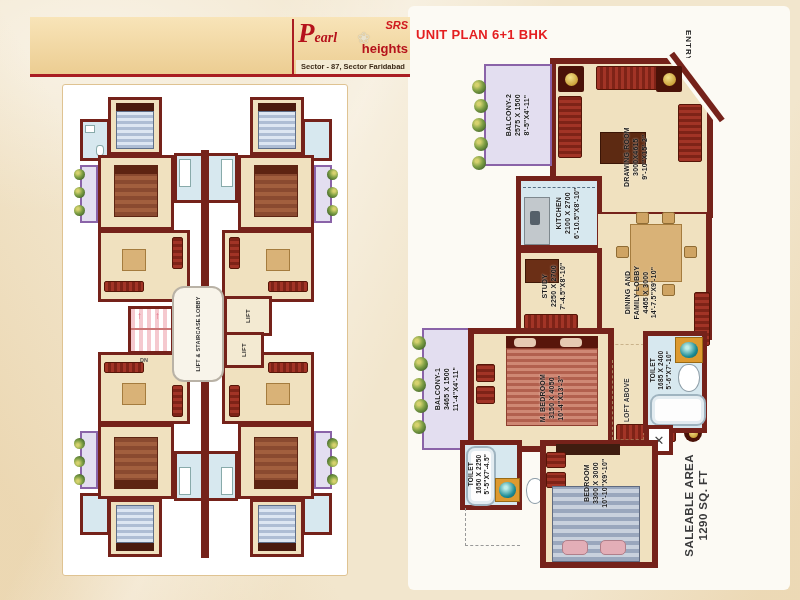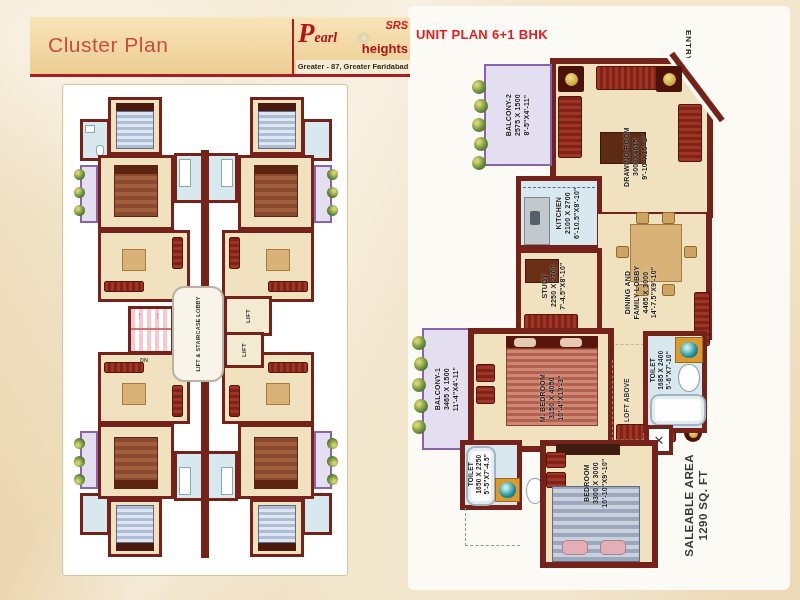--- a/index.html
+++ b/index.html
@@ -70,28 +70,27 @@
   .liftbox{position:absolute;border:3px solid #75221a;background:#f3ead2;display:flex;
        align-items:center;justify-content:center}
   .liftbox b{transform:rotate(-90deg);font-size:6px;color:#222;letter-spacing:.3px}
 </style>
 </head>
 <body>
 
 <div class="abs" id="right-panel"></div>
 
 <div class="abs" id="hdr">
-  <div class="abs" id="hdr-title">Cluster Plan</div>
   <div class="abs" id="hdr-div"></div>
   <div class="abs" id="brand">
     <div class="abs" id="brand-srs">SRS</div>
     <div class="abs" id="brand-flower">❀</div>
     <div class="abs" id="brand-pearl"><b>P</b><span>earl</span></div>
     <div class="abs" id="brand-heights">heights</div>
-    <div class="abs" id="brand-sub">Greater - 87, Greater Faridabad</div>
+    <div class="abs" id="brand-sub">Sector - 87, Sector Faridabad</div>
   </div>
 </div>
 
 <div class="abs" id="up-title">UNIT PLAN 6+1 BHK</div>
 
 <div class="abs" style="left:684px;top:30px;writing-mode:vertical-rl;font-size:8px;font-weight:bold;color:#222;letter-spacing:1px">ENTRY</div>
 <div class="abs" style="left:668px;top:70px;width:0;height:0;border-top:30px solid #d8d6cc;border-left:17px solid transparent;border-right:17px solid transparent;transform:rotate(35deg)"></div>
 
 <div class="room wall6 cream" style="left:550px;top:58px;width:163px;height:160px">
   <div class="abs" style="right:-6px;top:-6px;width:0;height:0;border-top:62px solid #fcfaf4;border-left:46px solid transparent"></div>

